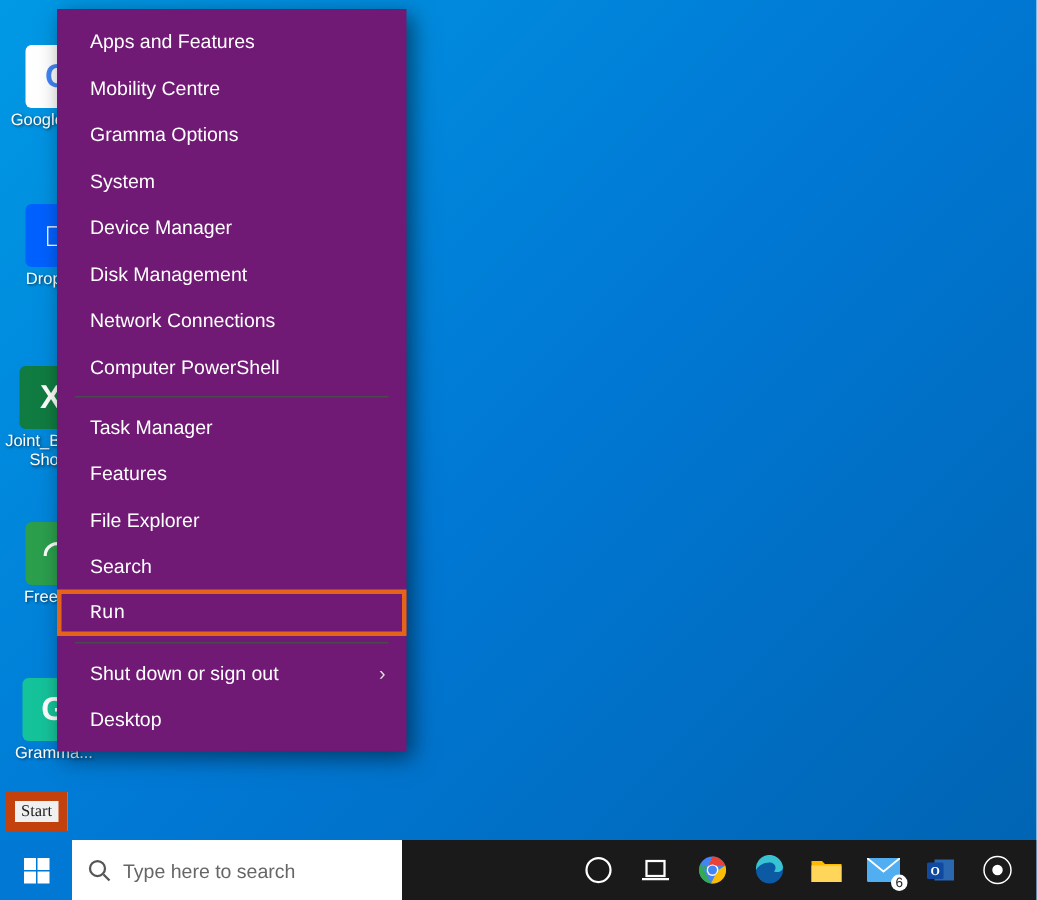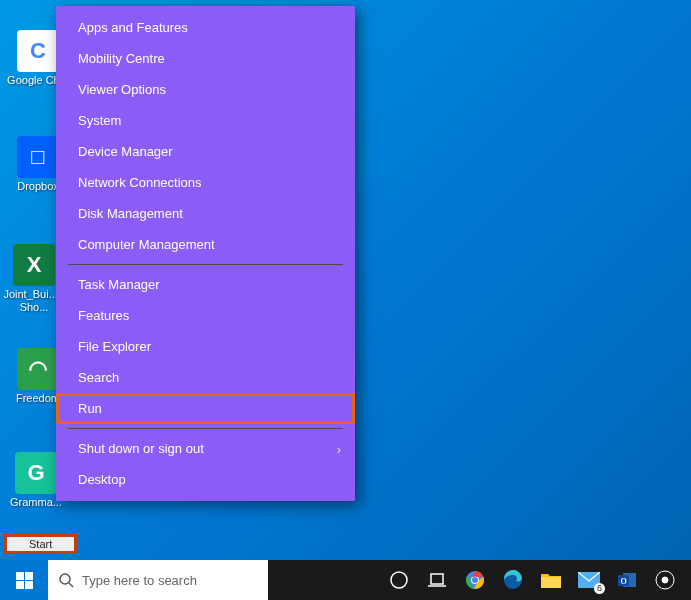--- a/index.html
+++ b/index.html
@@ -41,24 +41,25 @@
   text-shadow: 1px 1px 2px rgba(0,0,0,0.6);
   line-height: 1.15;
   word-wrap: break-word;
 }
 
 .start-label {
   position: absolute;
   left: 4px;
   bottom: 46px;
   background: #f0f0f0;
-  border: 3px solid #c2410c;
-  padding: 1px 22px;
+  border: 6px solid #c2410c;
+  padding: 1px 4px;
   font-size: 11px;
   color: #222;
+  font-family: Liberation Serif, serif;
 }
 
 .taskbar {
   position: absolute;
   left: 0; right: 0; bottom: 0;
   height: 40px;
   background: #1a1a1a;
   display: flex;
   align-items: stretch;
 }
@@ -104,24 +105,24 @@
   justify-content: center;
   font-size: 16px;
   color: #fff;
   position: relative;
   cursor: pointer;
 }
 .tray-icon svg { display: block; }
 
 .winx-menu {
   position: absolute;
-  left: 56px;
+  left: 38px;
   top: 6px;
-  width: 299px;
-  background: #8b5cf6;
+  width: 233px;
+  background: #701a75;
   color: #fff;
   font-size: 13px;
   box-shadow: 4px 4px 14px rgba(0,0,0,0.5);
   z-index: 10;
 }
 .winx-menu ul { list-style: none; padding: 6px 0; }
 .winx-menu li {
   padding: 8px 22px;
   cursor: default;
   position: relative;
@@ -135,20 +136,21 @@
   position: absolute;
   right: 14px;
   top: 50%;
   transform: translateY(-50%);
   font-size: 13px;
   color: #ddd;
 }
 .highlight-run {
   outline: 3px solid #e4641a;
   outline-offset: -3px;
+  font-family: Liberation Mono, monospace;
 }
 
 .badge {
   position: absolute;
   bottom: -2px;
   right: -4px;
   background: #fff;
   color: #222;
   font-size: 9px;
   border-radius: 6px;
@@ -185,26 +187,26 @@
       <div class="icon-label">Gramma...</div>
     </div>
   </div>
 
 <div class="start-label">Start</div>
 
 <div class="winx-menu">
   <ul>
     <li>Apps and Features</li>
     <li>Mobility Centre</li>
-    <li>Viewer Options</li>
+    <li>Gramma Options</li>
     <li>System</li>
     <li>Device Manager</li>
+    <li>Disk Management</li>
     <li>Network Connections</li>
-    <li>Disk Management</li>
-    <li>Computer Management</li>
+    <li>Computer PowerShell</li>
     <li class="sep"></li>
     <li>Task Manager</li>
     <li>Features</li>
     <li>File Explorer</li>
     <li>Search</li>
     <li class="highlight-run">Run</li>
     <li class="sep"></li>
     <li>
       <span>Shut down or sign out</span>
       <span class="submenu-arrow">›</span>

